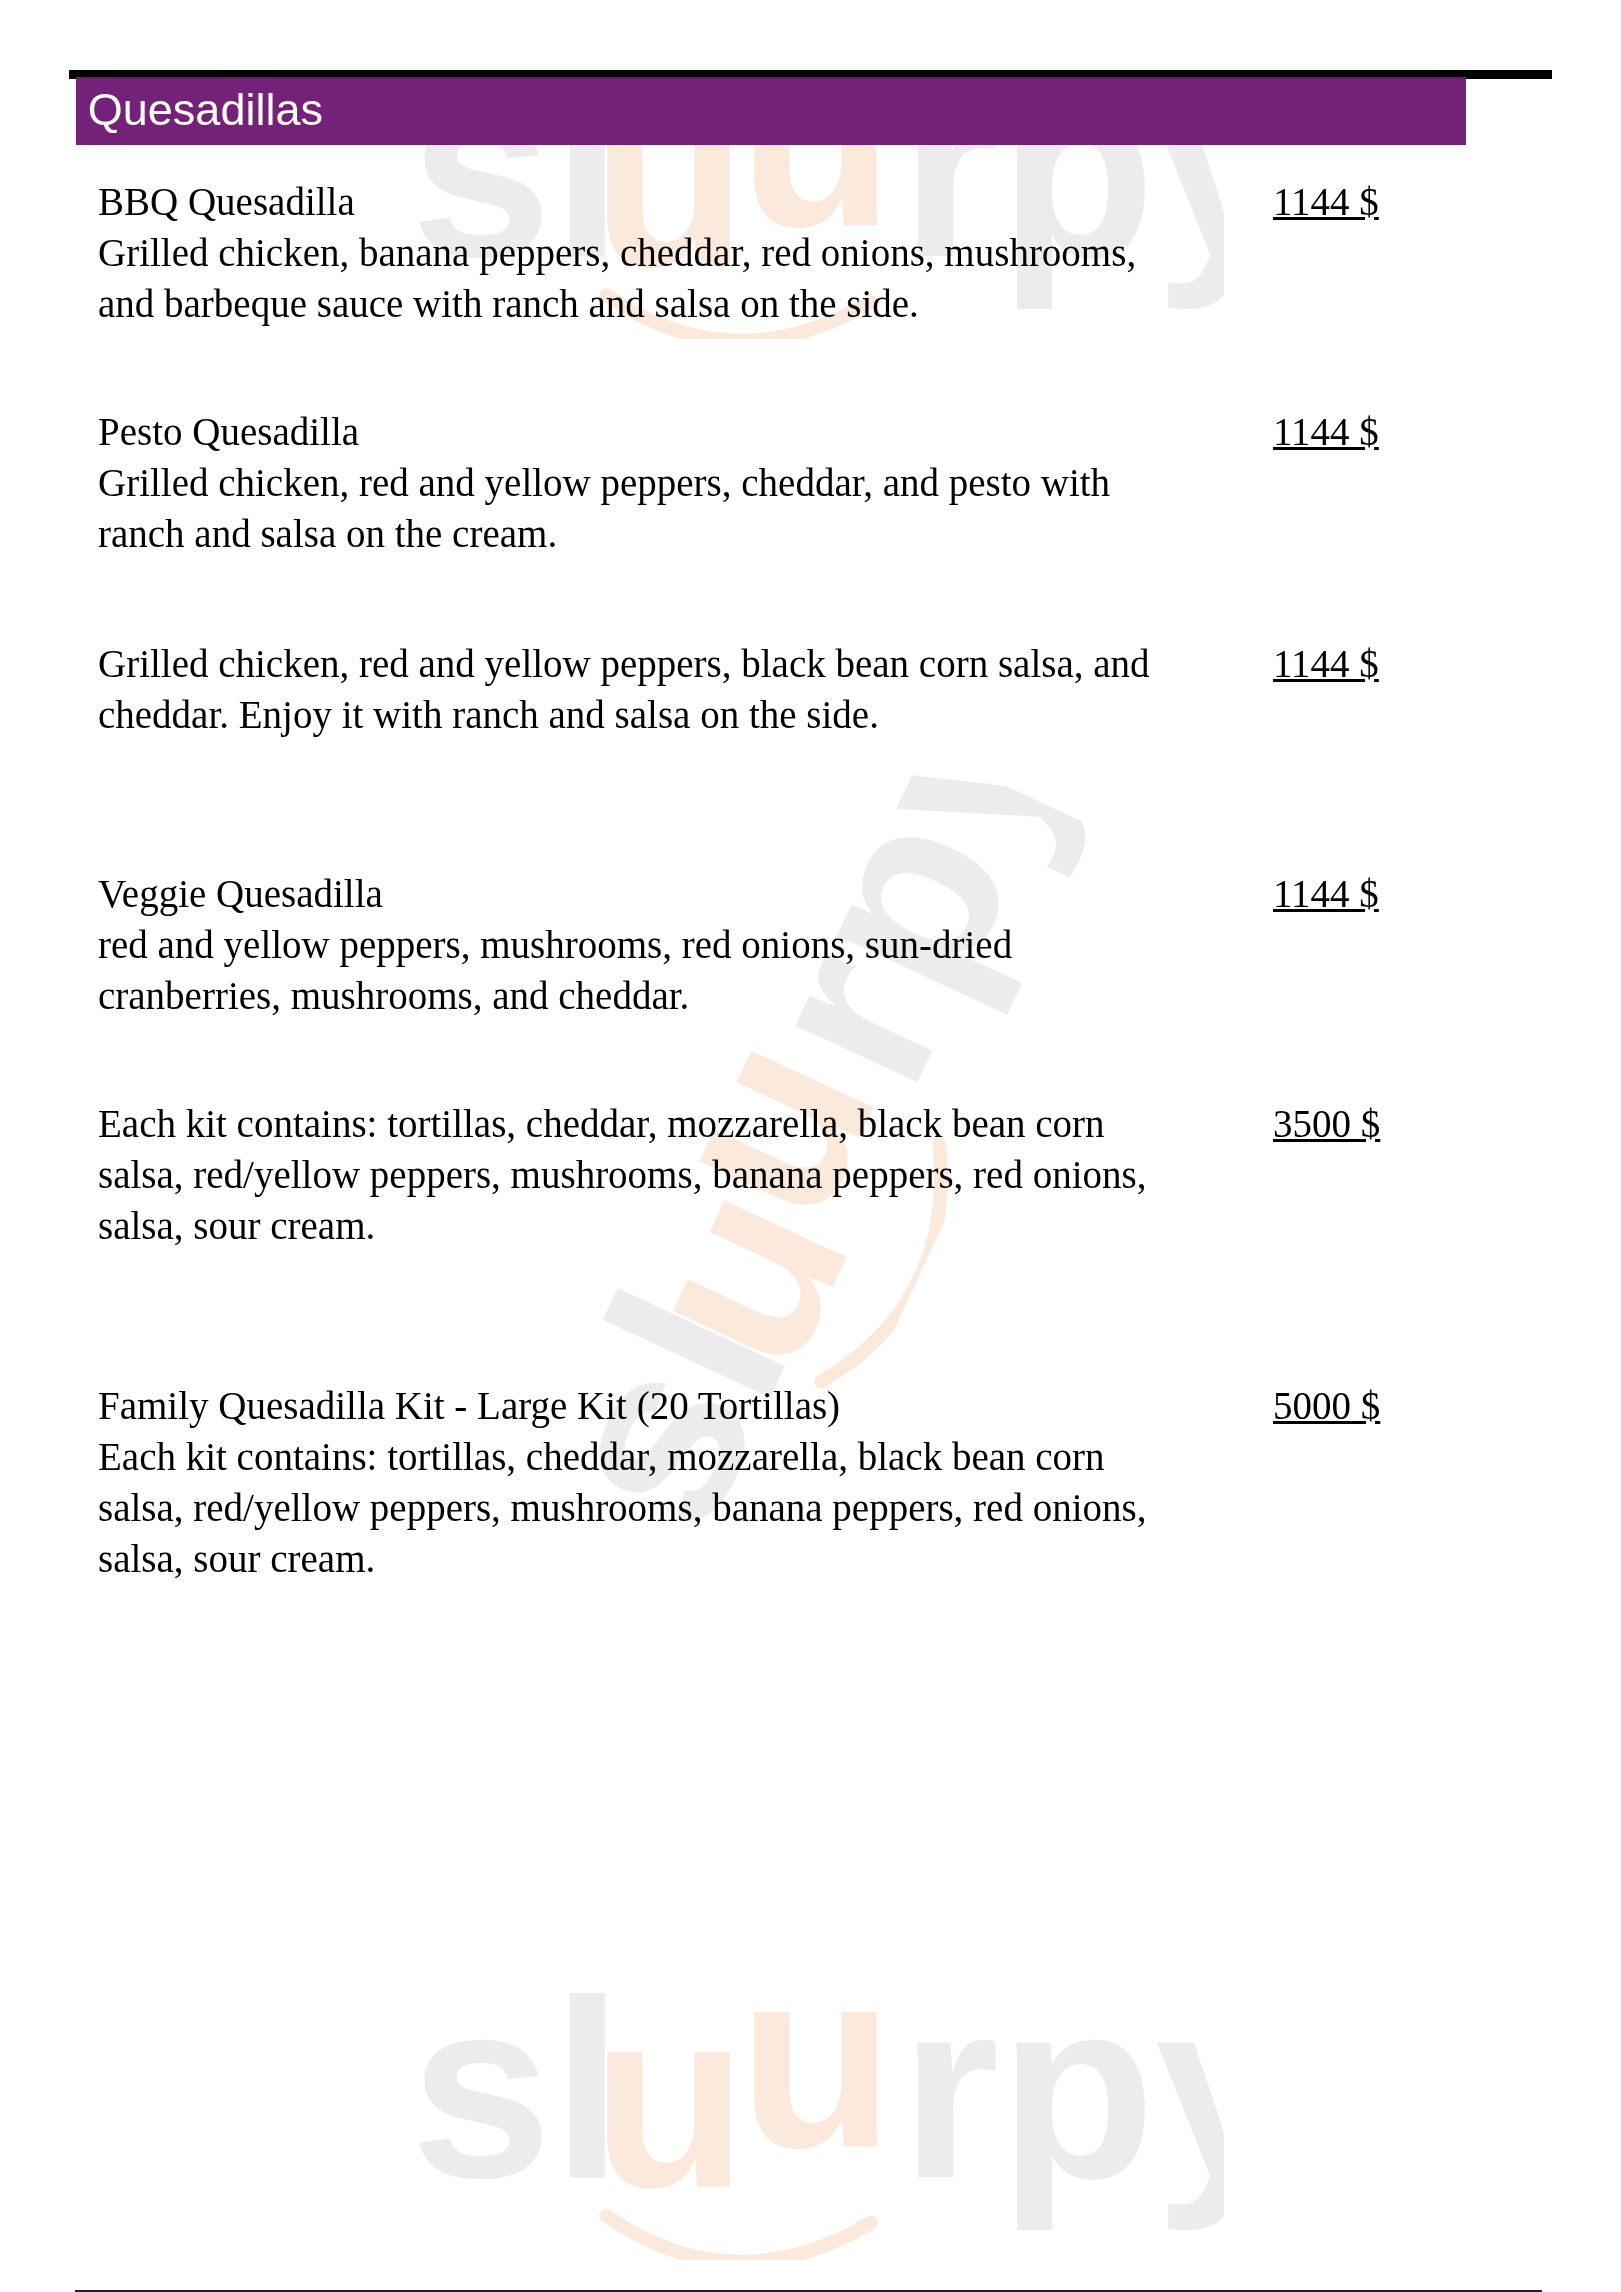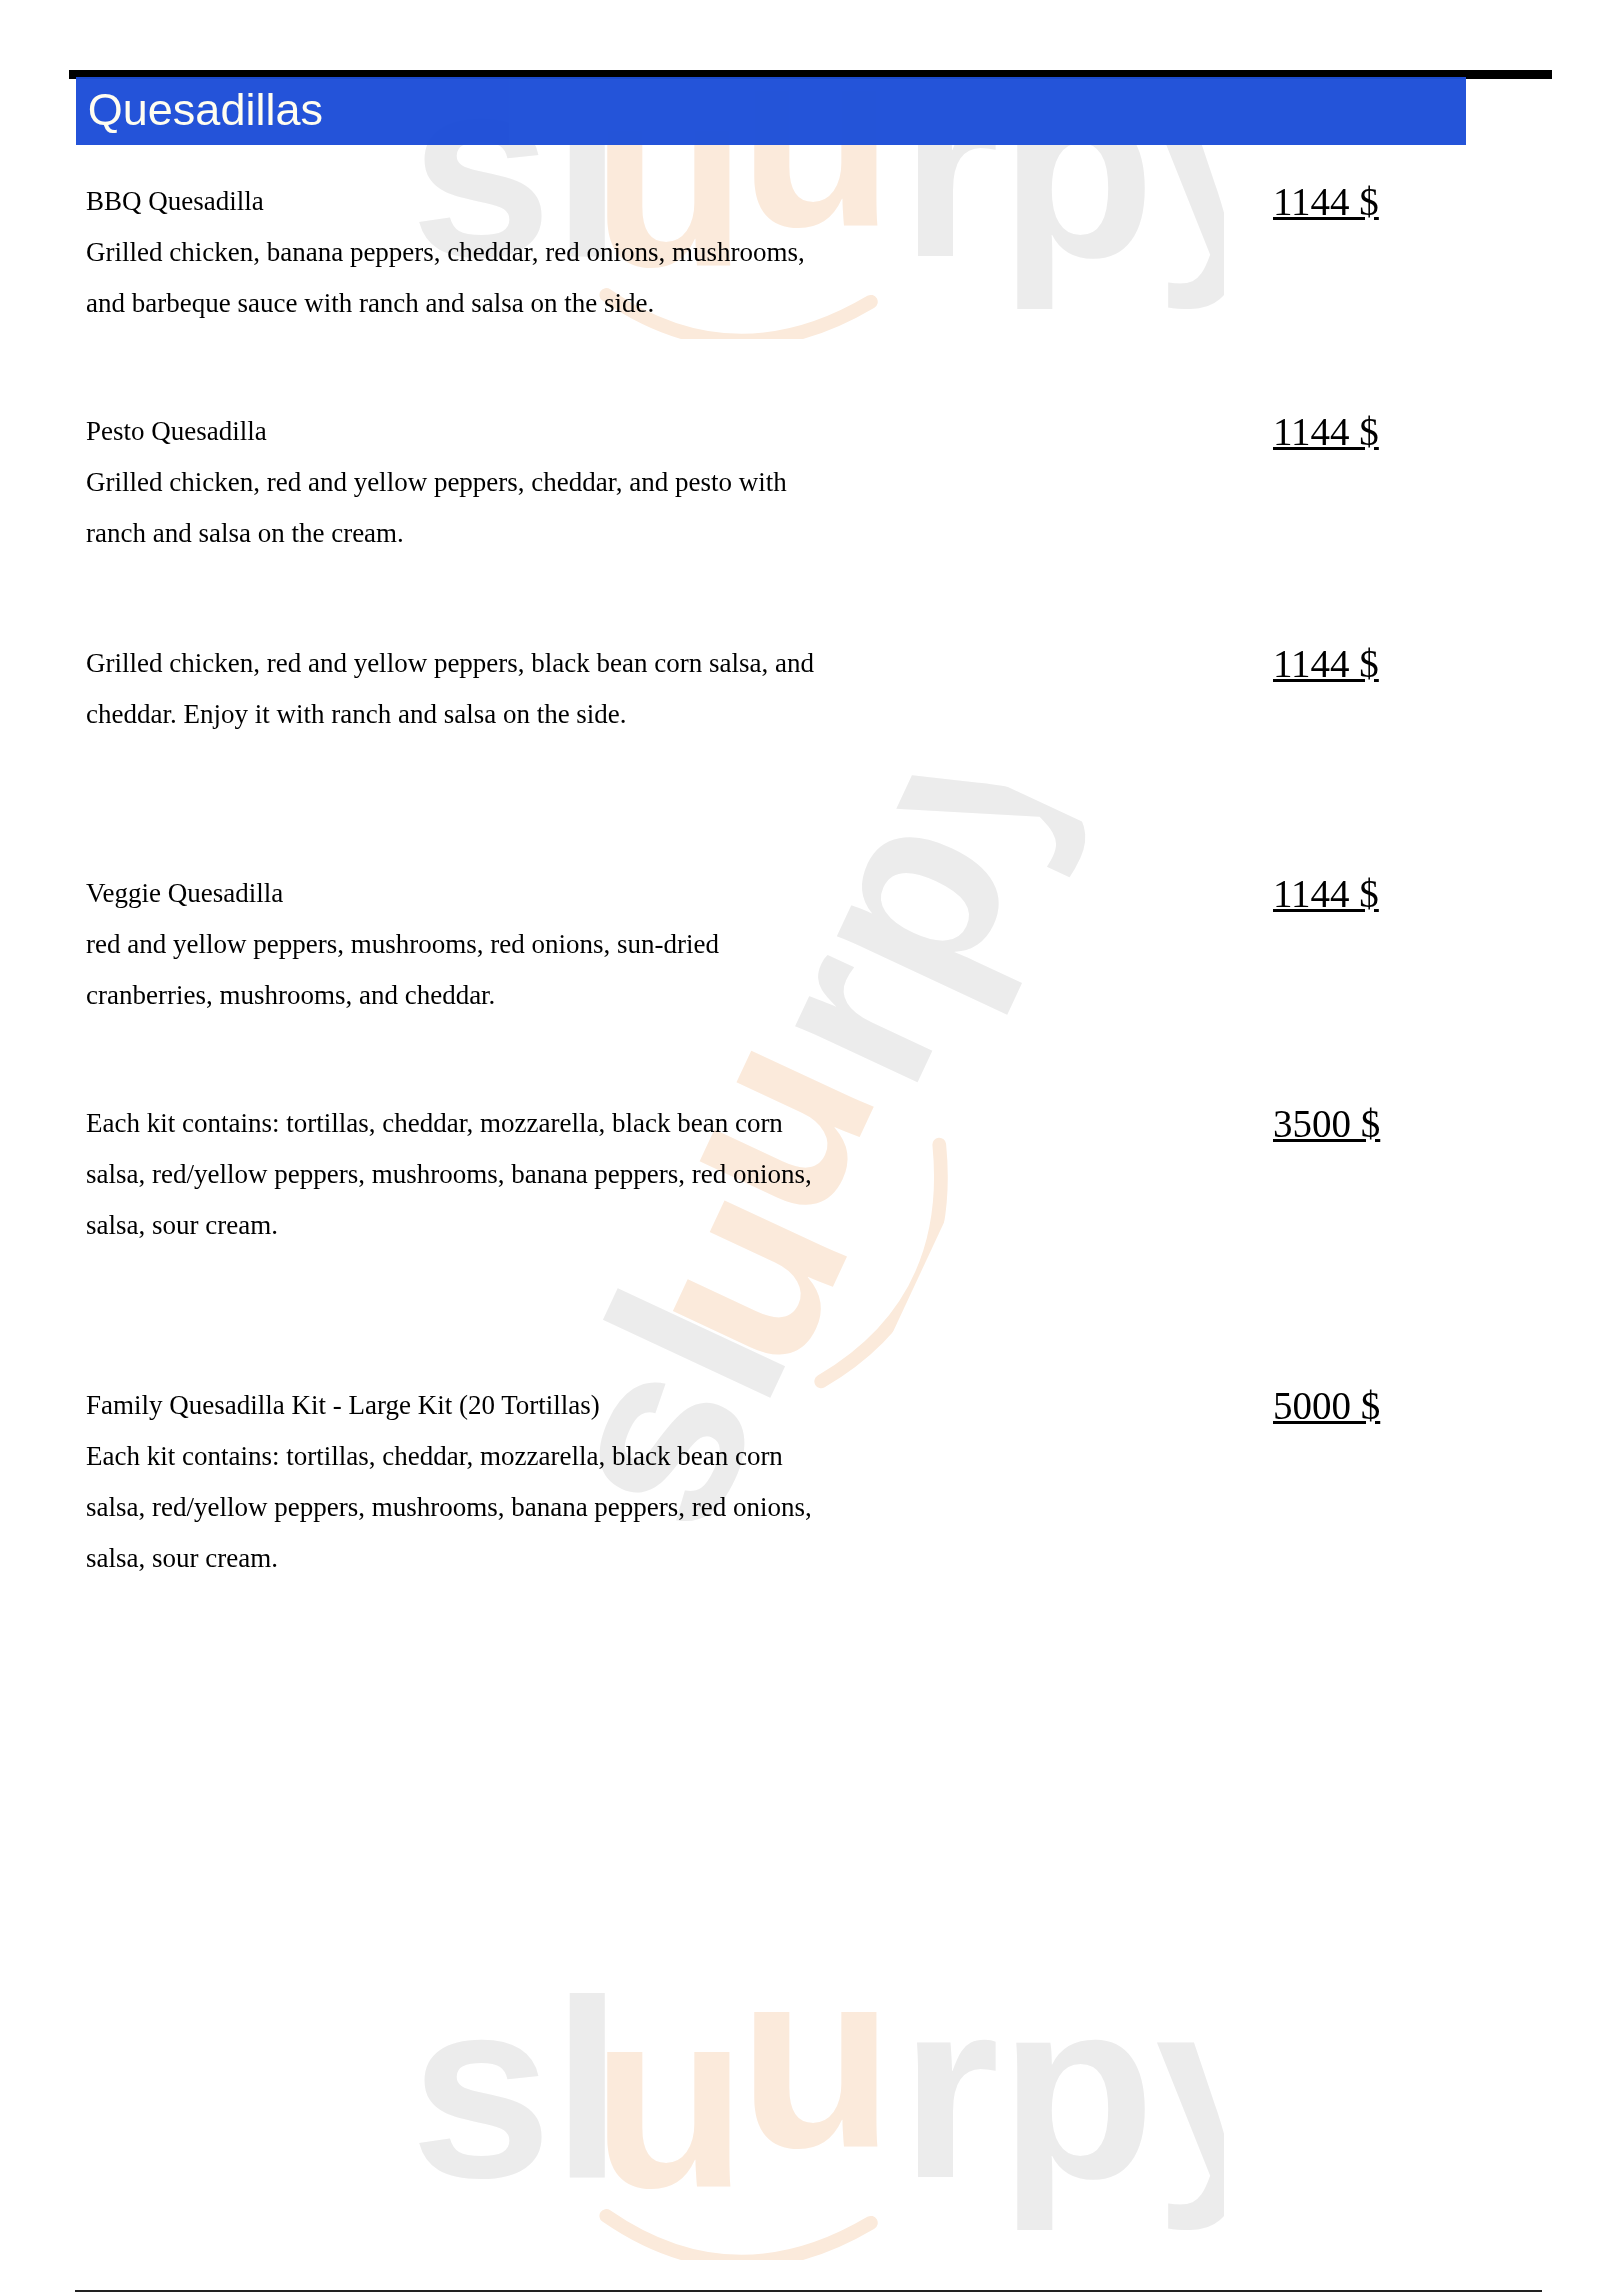--- a/index.html
+++ b/index.html
@@ -38,21 +38,21 @@
       height: 8.8px;
       background: #000;
       z-index: 1;
     }
     .section-header {
       position: absolute;
       left: 76px;
       top: 77px;
       width: 1390px;
       height: 68px;
-      background: #1d4ed8;
+      background: #701a75;
       z-index: 1;
       opacity: 0.97;
     }
     .section-title {
       position: absolute;
       left: 11.8px;
       top: 3.9px;
       font-family: "Liberation Sans", "DejaVu Sans", sans-serif;
       font-size: 45px;
       line-height: 57px;
@@ -73,24 +73,25 @@
       width: 1392px;
     }
     .item-text {
       position: absolute;
       left: 0;
       top: 0;
       width: 1157px;
     }
     .line {
       display: block;
-      font-size: 27px;
+      font-size: 39px;
       line-height: 51px;
       height: 51px;
       white-space: nowrap;
+      margin-left: 12px;
     }
     .price {
       position: absolute;
       left: 1187px;
       top: 0;
       font-size: 39px;
       line-height: 51px;
       white-space: nowrap;
       text-decoration: underline;
     }

